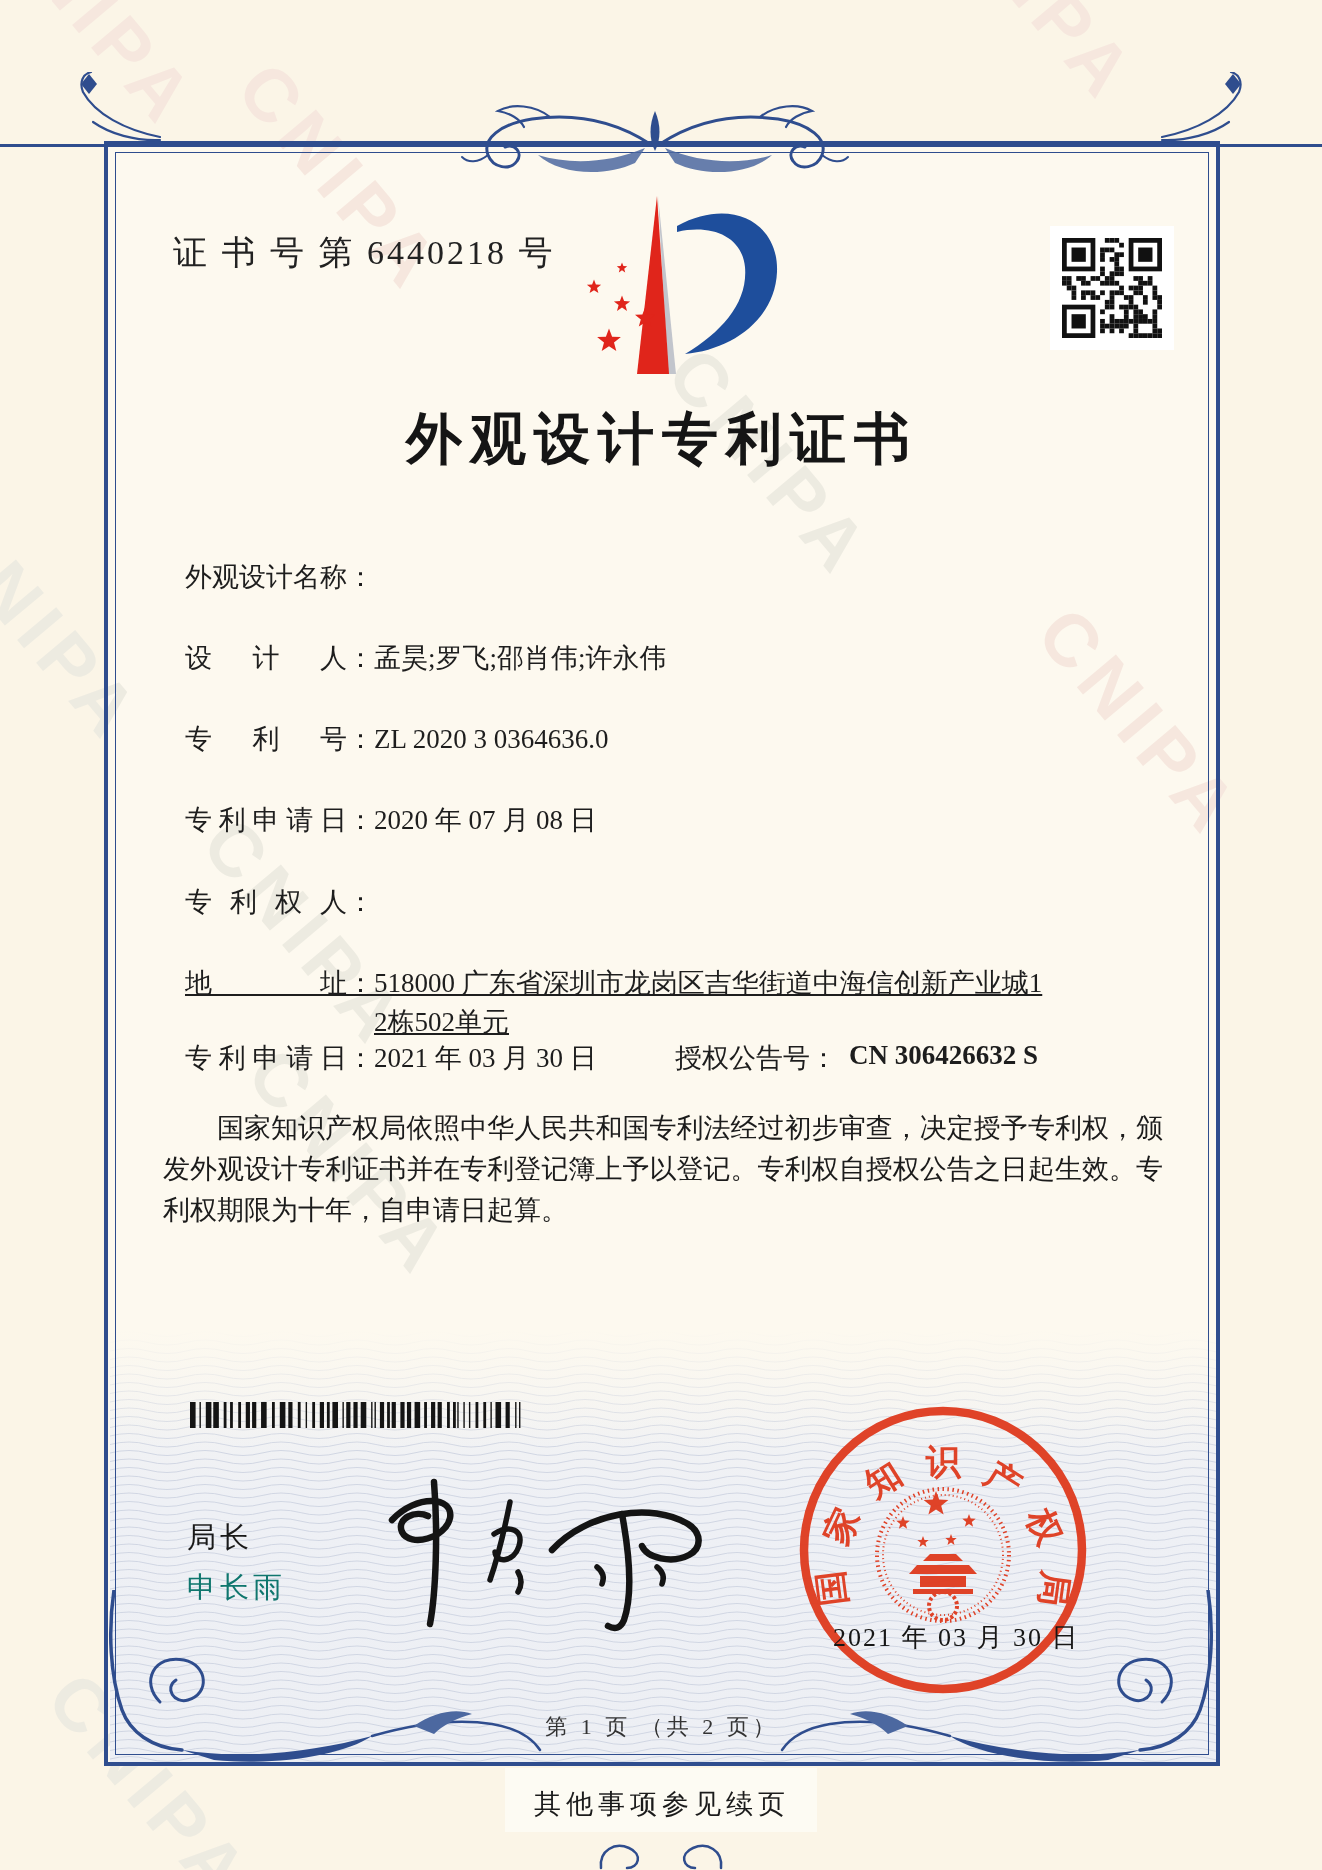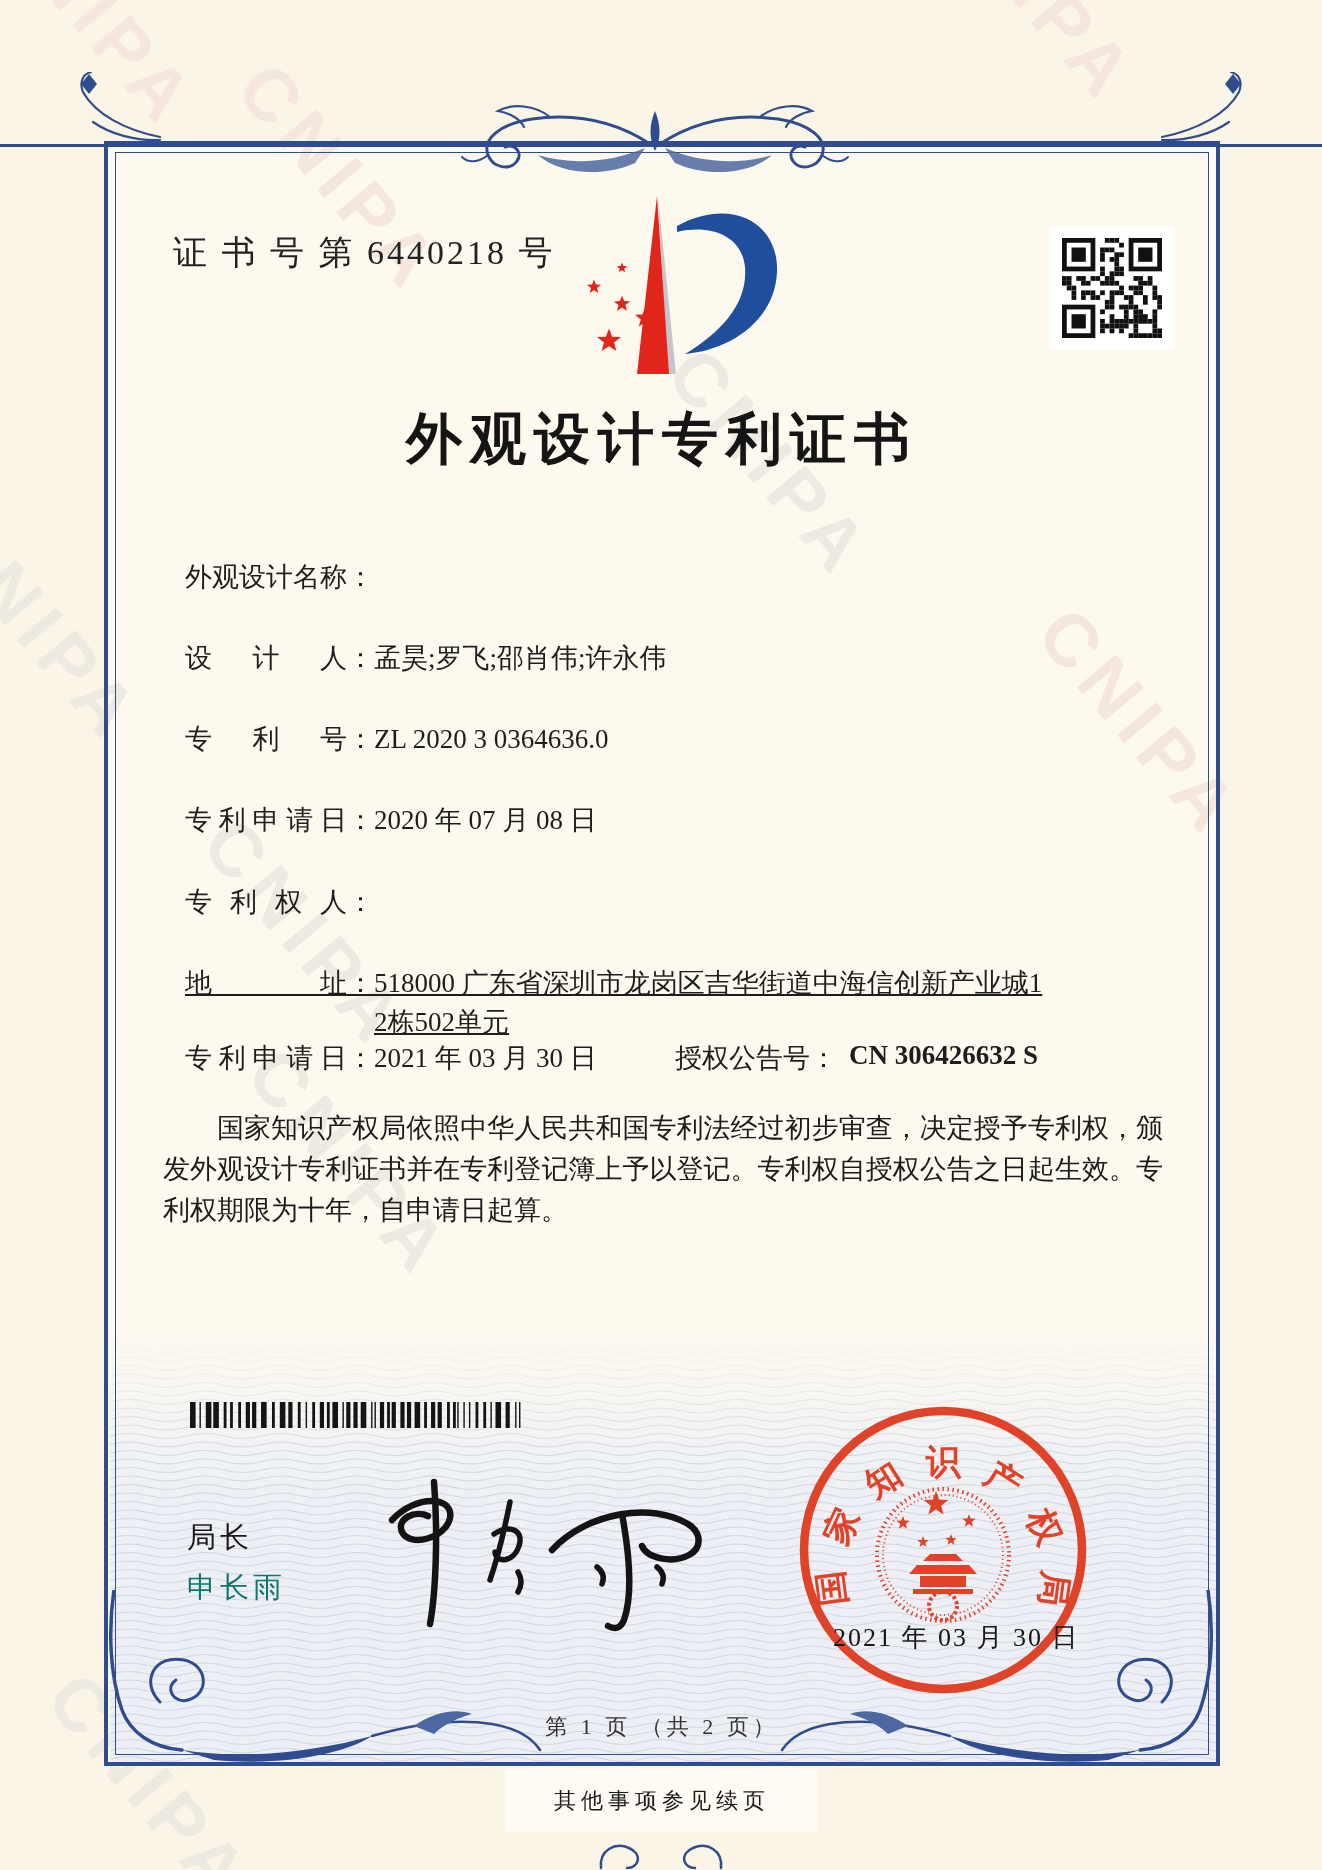--- a/index.html
+++ b/index.html
@@ -59,21 +59,21 @@
         font-family:"Liberation Sans","DejaVu Sans",sans-serif;color:#0f766e;}
   .signature{position:absolute;left:372px;top:1472px;width:330px;height:175px;z-index:4;}
   
   .seal{position:absolute;left:793px;top:1398px;width:300px;height:310px;z-index:5;opacity:.95;}
   .seal-date{position:absolute;left:833px;top:1620px;z-index:6;font-size:26px;letter-spacing:2px;color:#161616;}
   
   .page-ind{position:absolute;left:108px;right:106px;top:1712px;z-index:4;text-align:center;
         font-size:22px;letter-spacing:4px;color:#333;}
   .note-box{position:absolute;left:505px;top:1768px;width:312px;height:64px;background:#fdfbf3;z-index:4;}
   .note{position:absolute;left:108px;right:106px;top:1786px;z-index:5;text-align:center;
-        font-size:22px;letter-spacing:5px;color:#1b1b1b;}
+        font-size:27px;letter-spacing:5px;color:#1b1b1b;}
 </style>
 </head>
 <body>
 
 <div class="page">
 
   <div class="inner-bg"></div>
 
   <div class="wm pink wm1">CNIPA</div>
   <div class="wm pink wm2">CNIPA</div>

